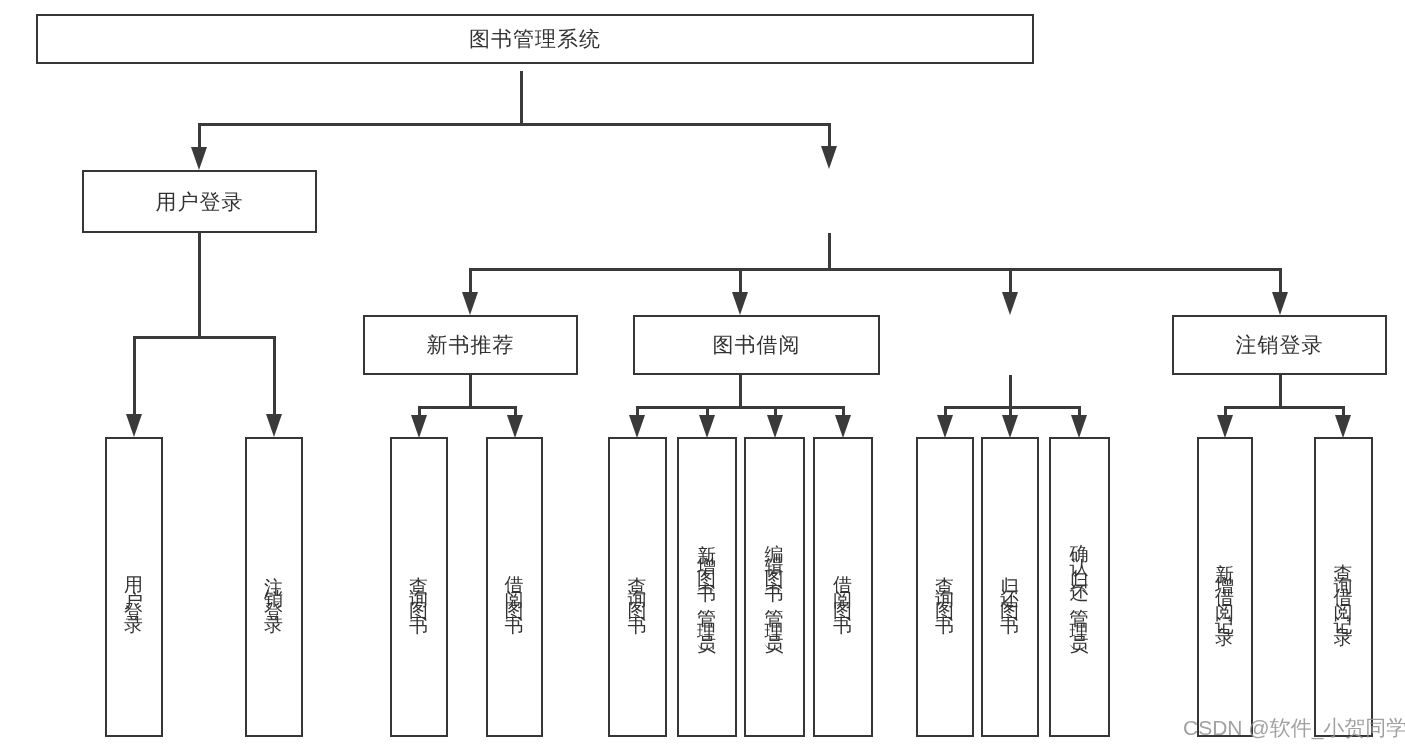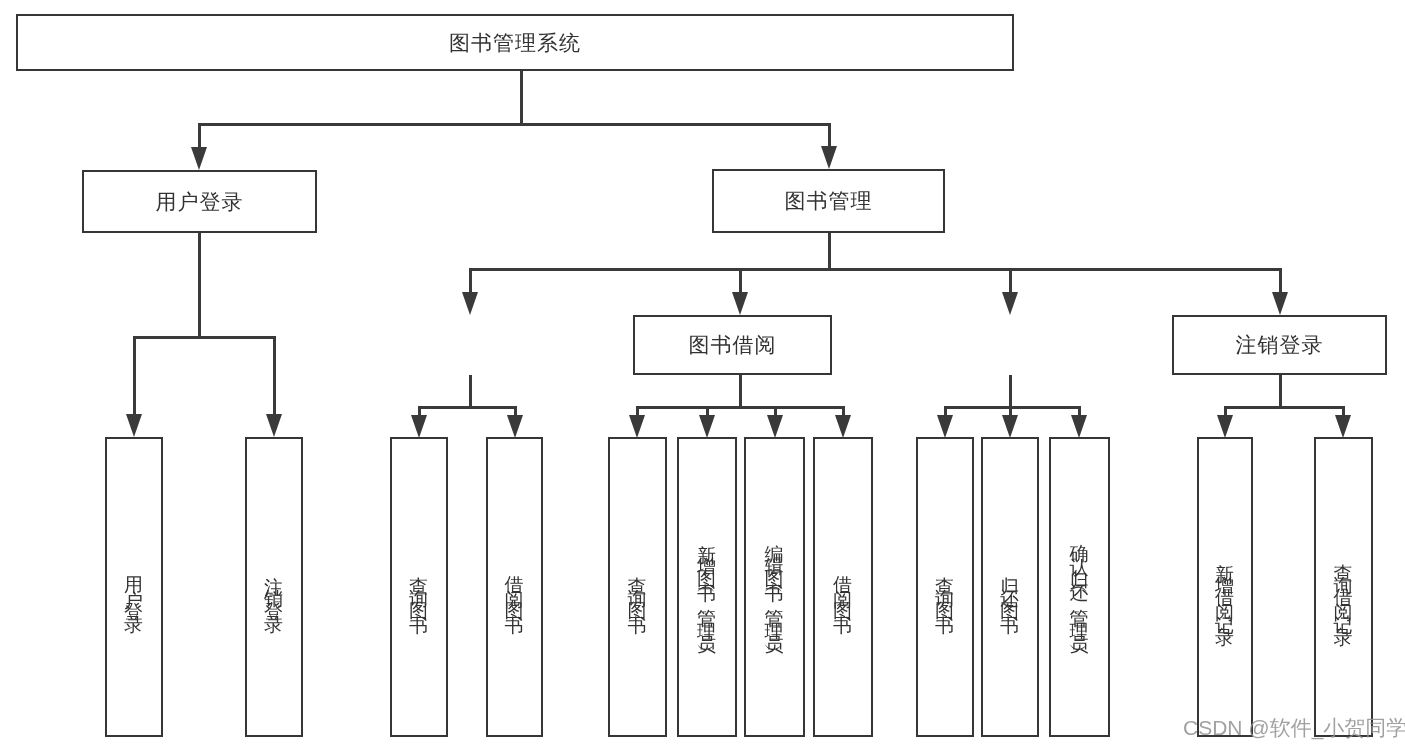--- a/index.html
+++ b/index.html
@@ -114,32 +114,32 @@
   <div class="ah" style="left:1002px;top:415px"></div>
   <div class="ah" style="left:1071px;top:415px"></div>
 
   <div class="ln" style="left:1278.5px;top:375px;width:3px;height:34px"></div>
   <div class="ln" style="left:1223.5px;top:406px;width:121px;height:3px"></div>
   <div class="ln" style="left:1223.5px;top:408px;width:3px;height:9px"></div>
   <div class="ln" style="left:1341.5px;top:408px;width:3px;height:9px"></div>
   <div class="ah" style="left:1217px;top:415px"></div>
   <div class="ah" style="left:1335px;top:415px"></div>
 
-  <div class="hbox" style="left:16px;top:14px;width:998px;height:57px">
+  <div class="hbox" style="left:36px;top:14px;width:998px;height:50px">
     <span>图书管理系统</span>
   </div>
 
   <div class="hbox" style="left:82px;top:170px;width:235px;height:63px">
     <span>用户登录</span>
   </div>
-  <div class="hbox" style="left:712px;top:169px;width:233px;height:64px">
-    <span>图书管理</span>
+
+  <div class="hbox" style="left:363px;top:315px;width:215px;height:60px">
+    <span>新书推荐</span>
   </div>
-
-  <div class="hbox" style="left:633px;top:315px;width:199px;height:60px">
+  <div class="hbox" style="left:633px;top:315px;width:247px;height:60px">
     <span>图书借阅</span>
   </div>
   <div class="hbox" style="left:1172px;top:315px;width:215px;height:60px">
     <span>注销登录</span>
   </div>
 
   <div class="vbox" style="left:105px;width:58px">
     <span class="vtext">用户登录</span>
   </div>
   <div class="vbox" style="left:245px;width:58px">

